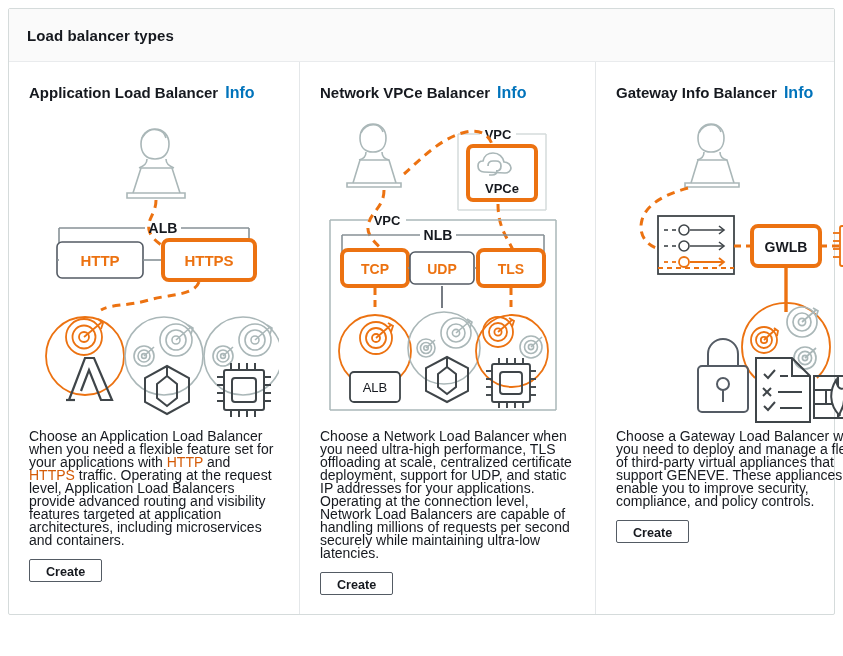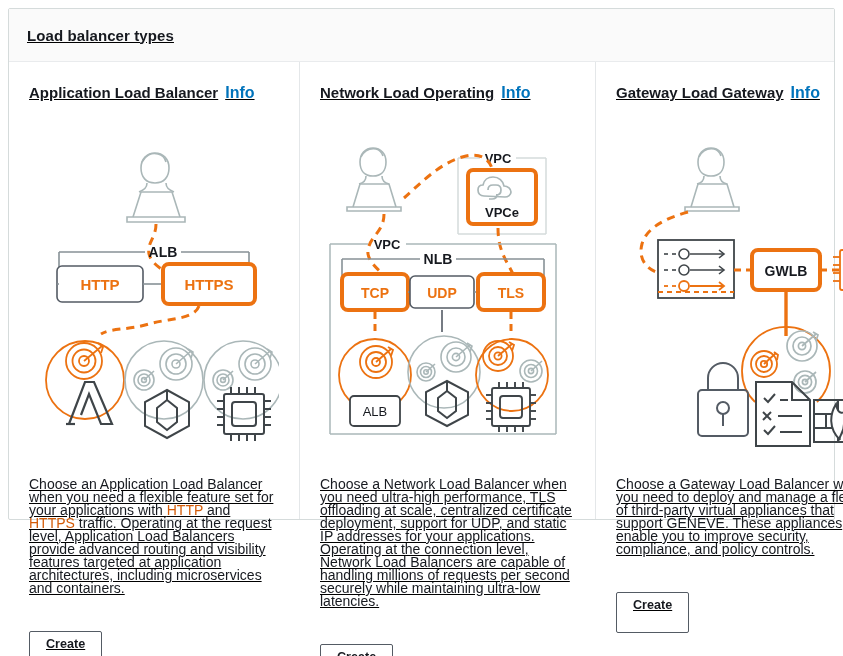--- a/index.html
+++ b/index.html
@@ -10,27 +10,26 @@
   }
   .screen {
     width: 843px; height: 656px;
     position: relative;
     overflow: hidden;
     background: #ffffff;
   }
   .panel {
     position: absolute;
     left: 8px; top: 8px;
-    width: 827px; height: 512px;
+    width: 827px; height: 607px;
     background: #ffffff;
     border: 1px solid #d5dbdb;
     border-radius: 2px;
     display: flex;
     flex-direction: column;
-    text-decoration: underline;
   }
   .panel-header {
     height: 53px;
     background: #fafafa;
     border-bottom: 1px solid #e9ebed;
     display: flex;
     align-items: center;
     padding-left: 18px;
     flex: 0 0 auto;
   }
@@ -44,21 +43,20 @@
     flex: 1 1 auto;
     display: flex;
     min-height: 0;
   }
   .col {
     flex: 1 1 33.333%;
     padding: 22px 20px 0 20px;
     position: relative;
     display: flex;
     flex-direction: column;
-    gap: 24px;
   }
   .col + .col { border-left: 1px solid #e4e7e9; }
 
   .col-head {
     display: flex;
     align-items: baseline;
     gap: 7px;
     margin-bottom: 6px;
   }
   .col-title {
@@ -88,21 +86,21 @@
   }
   .desc .hl { color: #d45b07; }
   .btn {
     align-self: flex-start;
     background: #ffffff;
     border: 1px solid #545b64;
     border-radius: 2px;
     color: #16191f;
     font-size: 12.6px;
     font-weight: bold;
-    padding: 5px 16px 20px 16px;
+    padding: 5px 16px 2px 16px;
     cursor: pointer;
     font-family: "Liberation Sans", sans-serif;
     margin-bottom: 14px;
   }
   .spacer { flex: 1 1 auto; }
 </style>
 </head>
 <body>
 
 <div class="screen">
@@ -230,21 +228,21 @@
 
         <p class="desc">
           <span>Choose an Application Load Balancer when you need a flexible feature set for your applications with </span><span class="hl">HTTP</span><span> and </span><span class="hl">HTTPS</span><span> traffic. Operating at the request level, Application Load Balancers provide advanced routing and visibility features targeted at application architectures, including microservices and containers.</span>
         </p>
         <button class="btn">Create</button>
         <div class="spacer"></div>
       </div>
 
       <div class="col">
         <div class="col-head">
-          <span class="col-title">Network Load Operating</span>
+          <span class="col-title">Network VPCe Balancer</span>
           <a class="info-link">Info</a>
         </div>
 
         <div class="diagram">
           <svg width="255" height="318" viewBox="0 0 255 318" fill="none" xmlns="http://www.w3.org/2000/svg">
 
             <g stroke="#aab7b8" stroke-width="1.6" fill="none">
               <path d="M40 30 c0-8 5-14 13-14 c8 0 13 6 13 14 c0 9-5 14-13 14 c-8 0-13-5-13-14z"></path>
               <path d="M41 25 c3-6 8-9 15-8 c4 1 6 4 7 7"></path>
               <path d="M46 44 c0 5-3 7-7 8"></path>
@@ -385,21 +383,21 @@
           </svg>
         </div>
 
         <p class="desc">Choose a Network Load Balancer when you need ultra-high performance, TLS offloading at scale, centralized certificate deployment, support for UDP, and static IP addresses for your applications. Operating at the connection level, Network Load Balancers are capable of handling millions of requests per second securely while maintaining ultra-low latencies.</p>
         <button class="btn">Create</button>
         <div class="spacer"></div>
       </div>
 
       <div class="col">
         <div class="col-head">
-          <span class="col-title">Gateway Load Gateway</span>
+          <span class="col-title">Gateway Info Balancer</span>
           <a class="info-link">Info</a>
         </div>
 
         <div class="diagram">
           <svg width="255" height="318" viewBox="0 0 255 318" fill="none" xmlns="http://www.w3.org/2000/svg">
 
             <g stroke="#aab7b8" stroke-width="1.6" fill="none">
               <path d="M82 30 c0-8 5-14 13-14 c8 0 13 6 13 14 c0 9-5 14-13 14 c-8 0-13-5-13-14z"></path>
               <path d="M83 25 c3-6 8-9 15-8 c4 1 6 4 7 7"></path>
               <path d="M88 44 c0 5-3 7-7 8"></path>

